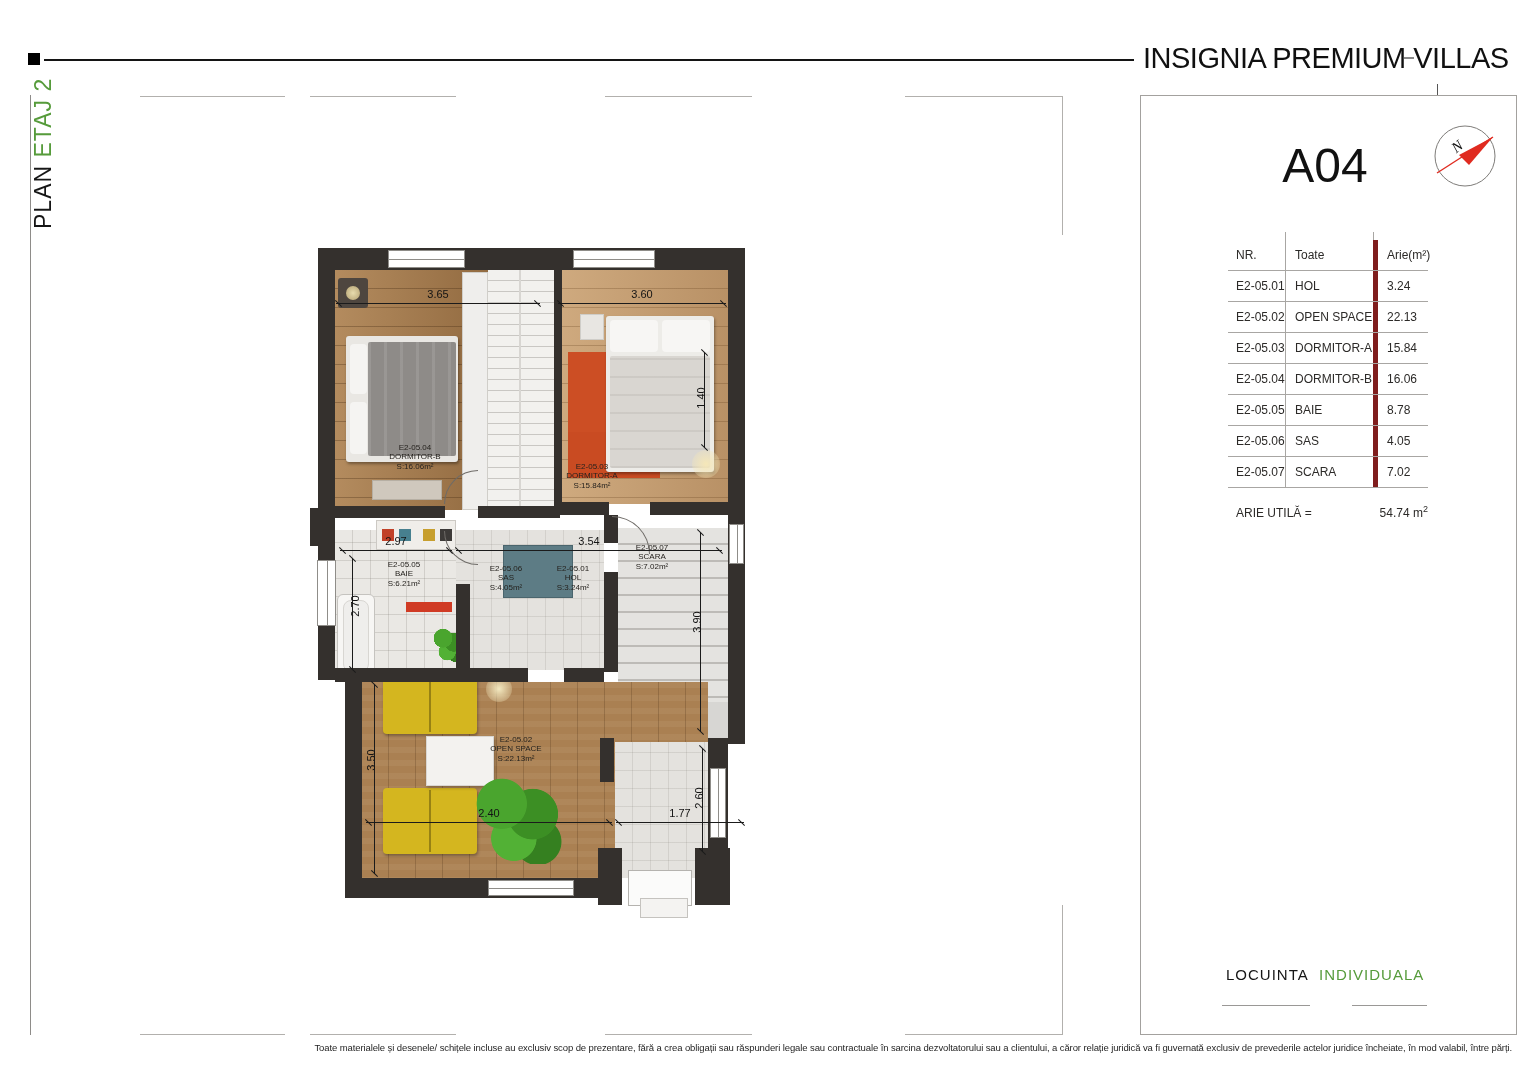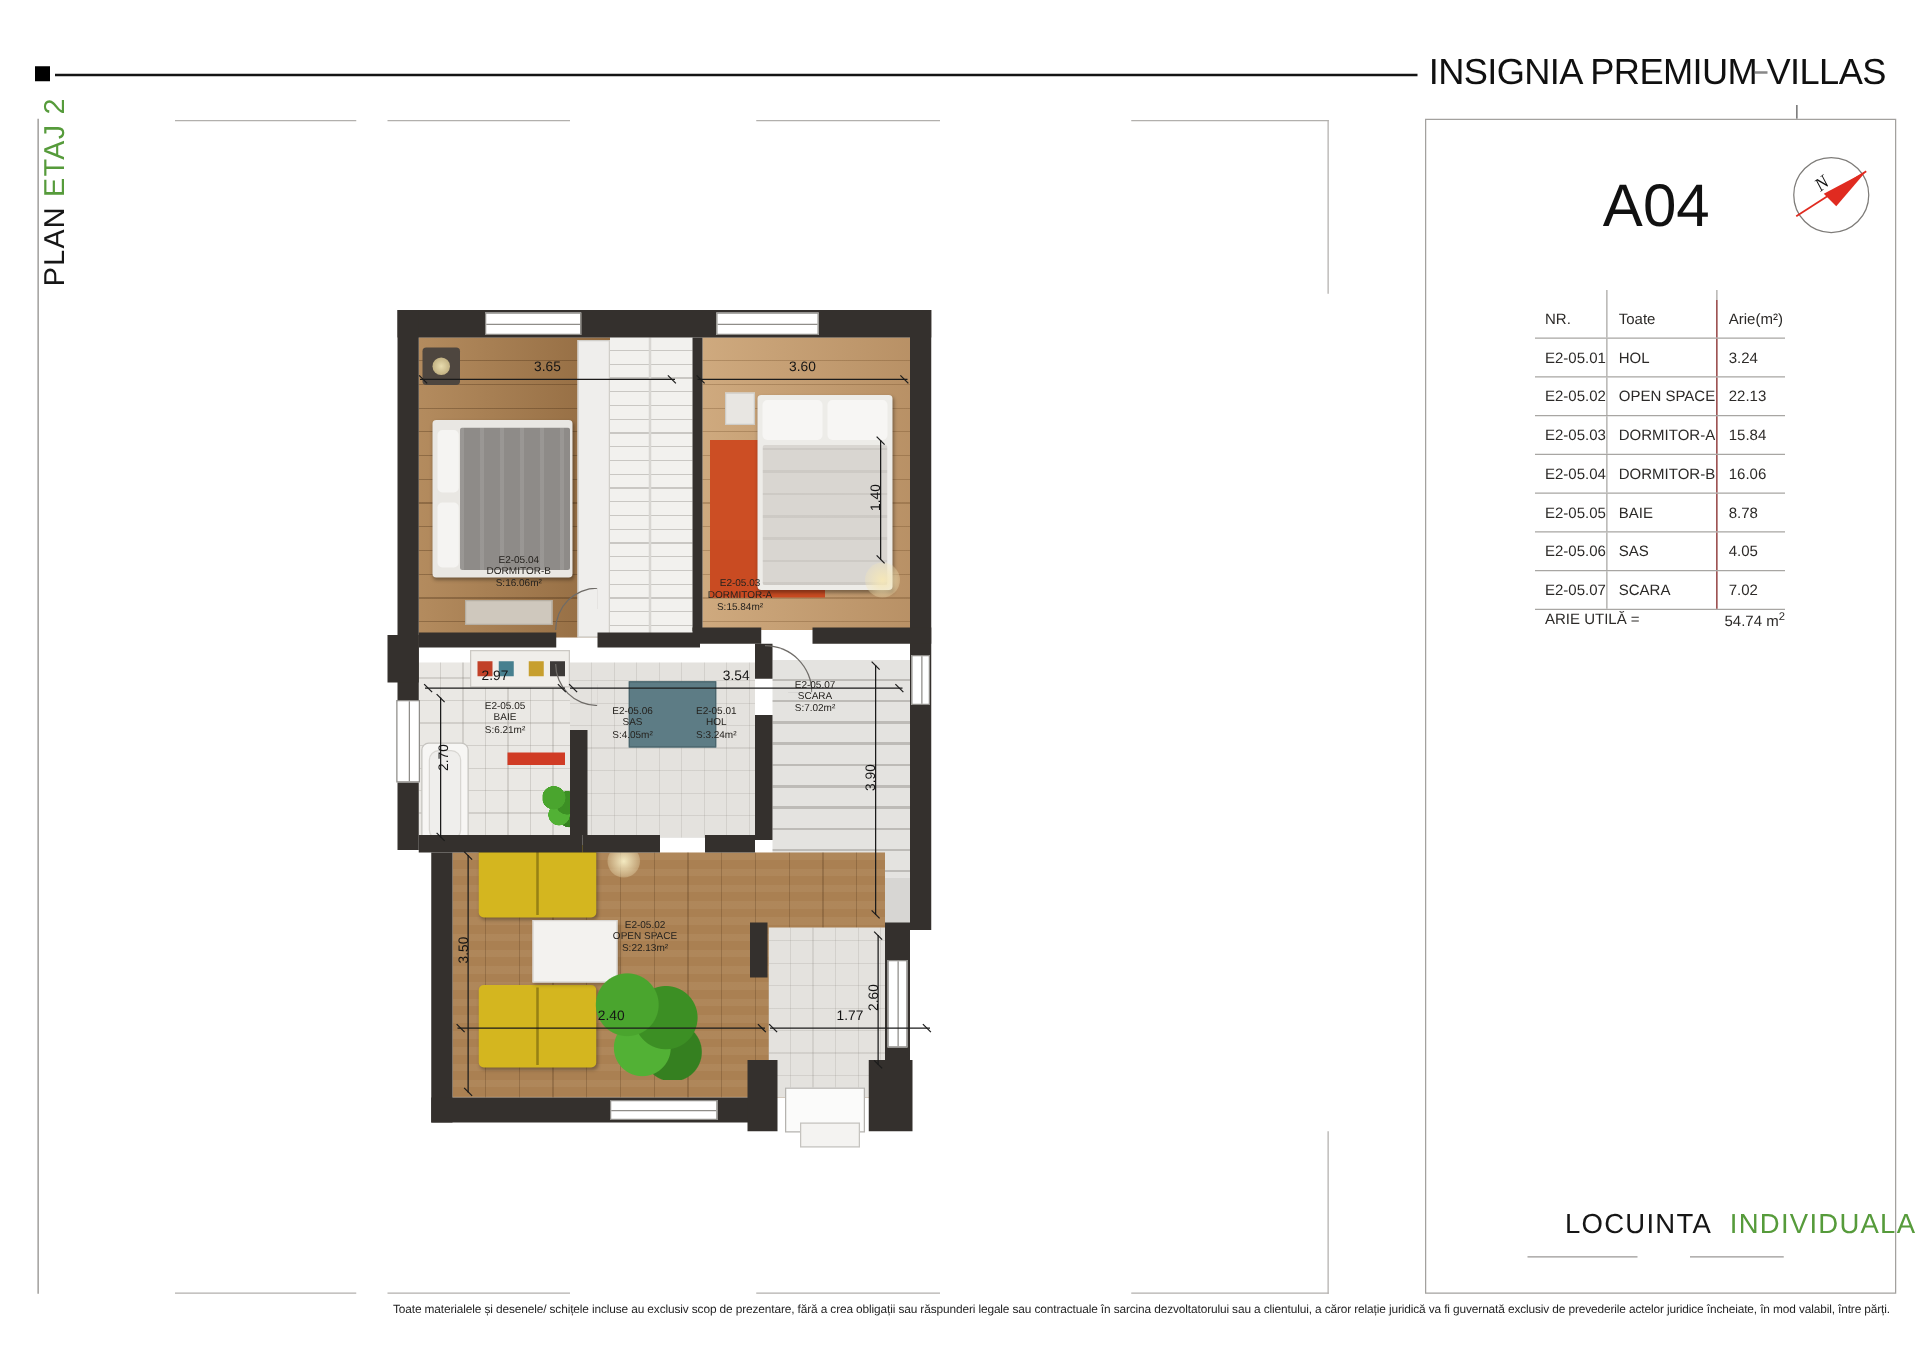--- a/index.html
+++ b/index.html
@@ -53,21 +53,21 @@
   .dim{position:absolute;font-size:11px;color:#141414;text-align:center}
   .dimv{transform:rotate(-90deg);transform-origin:center}
   
   .rlabel{position:absolute;font-size:8px;line-height:1.18;text-align:center;color:#25221e}
   
   .arc{position:absolute;box-sizing:border-box}
   
   .trow{display:flex;height:30px;border-bottom:1px solid #a8a6a3;align-items:center;font-size:12px;color:#2c2a28}
   .c1{width:57px;padding-left:8px;box-sizing:border-box}
   .c2{width:88px;padding-left:9px;box-sizing:border-box;border-left:1px solid #a8a6a3;height:100%;display:flex;align-items:center}
-  .c3{width:55px;padding-left:9px;box-sizing:border-box;border-left:1px solid #7f1d1d;height:100%;display:flex;align-items:center}
+  .c3{width:55px;padding-left:9px;box-sizing:border-box;border-left:5px solid #7f1d1d;height:100%;display:flex;align-items:center}
   .green{color:#569b3b}
 </style>
 </head>
 <body>
 
 <div class="abs" style="left:28px;top:53px;width:12px;height:12px;background:#000"></div>
 <div class="abs" style="left:44px;top:59px;width:1090px;height:2px;background:#141414"></div>
 <div class="abs" style="left:1143px;top:42px;font-size:29px;letter-spacing:-0.5px;color:#101010">INSIGNIA PREMIUM VILLAS</div>
 <div class="abs" style="left:1404px;top:57px;width:10px;height:2px;background:#888"></div>
 <div class="abs" style="left:1437px;top:84px;width:1px;height:11px;background:#555"></div>
@@ -135,29 +135,29 @@
   <div class="trow">
     <div class="c1">E2-05.06</div>
     <div class="c2">SAS</div>
     <div class="c3">4.05</div>
   </div>
   <div class="trow">
     <div class="c1">E2-05.07</div>
     <div class="c2">SCARA</div>
     <div class="c3">7.02</div>
   </div>
-  <div style="display:flex;height:32px;align-items:flex-start;font-size:12px;color:#2c2a28">
+  <div style="display:flex;height:32px;align-items:flex-end;font-size:12px;color:#2c2a28">
     <div style="width:145px;padding-left:8px">ARIE UTILĂ =</div>
     <div style="padding-left:9px">
       <span>54.74</span>&nbsp;<span>m</span><sup style="font-size:9px">2</sup>
     </div>
   </div>
 </div>
 
-<div class="abs" style="left:1252px;top:966px;font-size:22px;letter-spacing:1px;white-space:nowrap">
+<div class="abs" style="left:1226px;top:966px;font-size:15px;letter-spacing:1px;white-space:nowrap">
   <span style="color:#161616">LOCUINTA</span><span>&nbsp;&nbsp;</span><span class="green">INDIVIDUALA</span>
 </div>
 <div class="fl" style="left:1222px;top:1005px;width:88px;height:1px;background:#9a9896"></div>
 <div class="fl" style="left:1352px;top:1005px;width:75px;height:1px;background:#9a9896"></div>
 
 <div class="floor wood-b" style="left:335px;top:270px;width:153px;height:240px"></div>
 <div class="floor" style="left:488px;top:270px;width:66px;height:240px;background:#f2f1ee;background-image:repeating-linear-gradient(180deg,transparent 0 10px,#c9c7c3 10px 11px)"></div>
 <div class="abs" style="left:519px;top:270px;width:2px;height:240px;background:#d8d6d2"></div>
 <div class="floor wood-a" style="left:562px;top:270px;width:166px;height:234px"></div>
 <div class="floor tile" style="left:335px;top:530px;width:121px;height:138px"></div>

